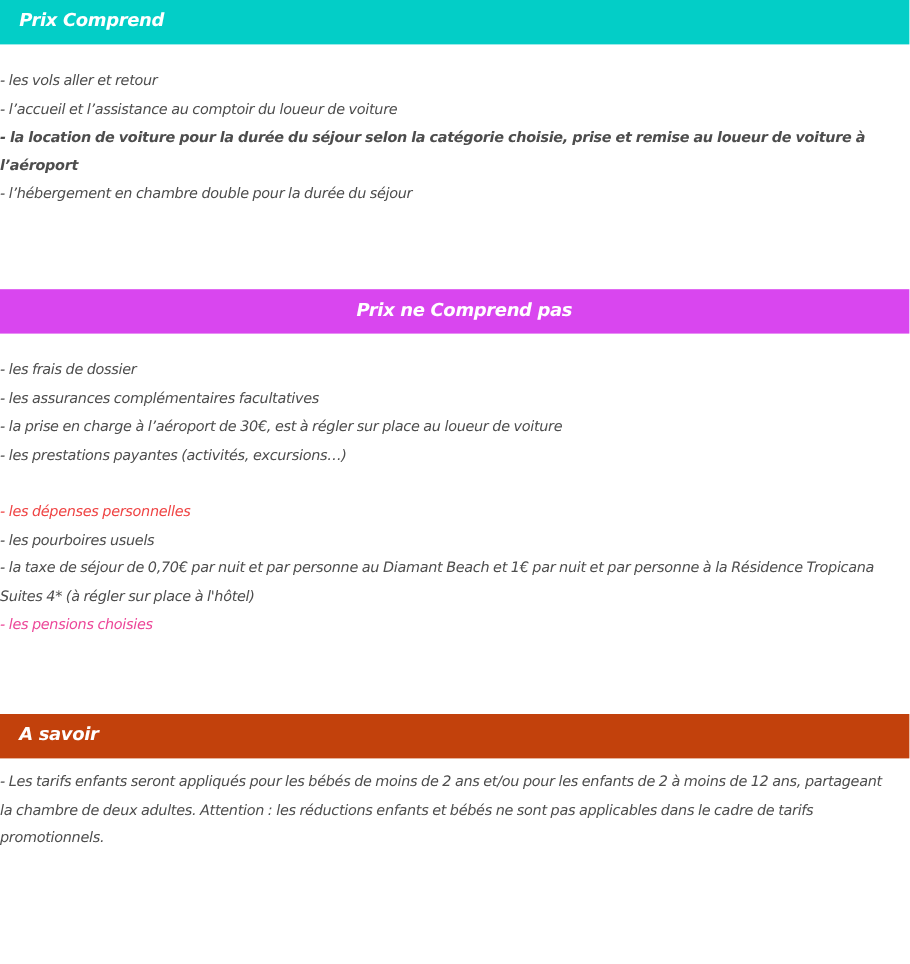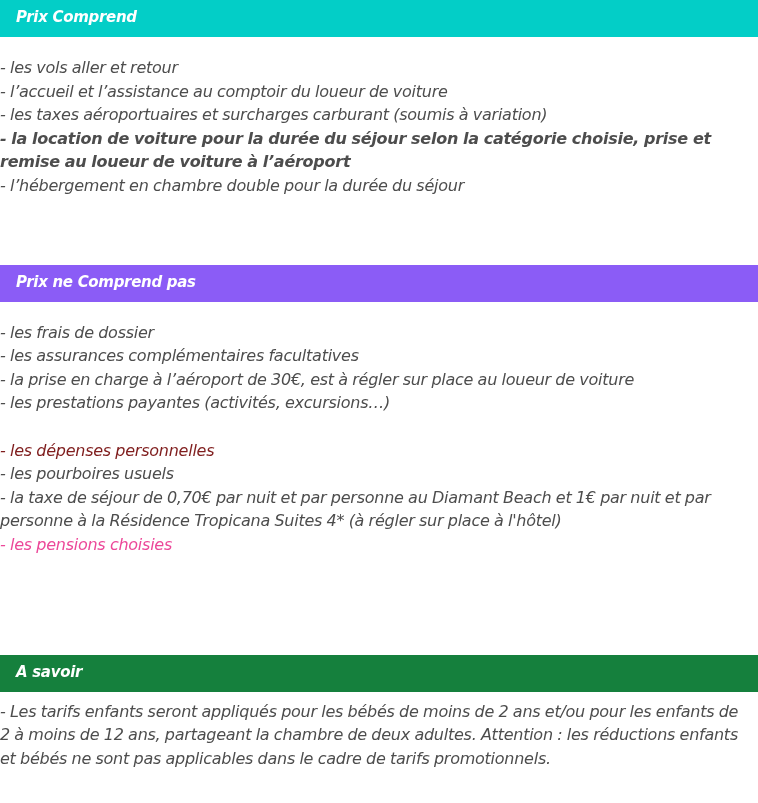--- a/index.html
+++ b/index.html
@@ -44,21 +44,21 @@
   
   .section-body {
     padding: 0 10px 0 0;
     box-sizing: border-box;
     width: 758px;
   }
   .line {
     color: #4d4d4d;
     font-family: "DejaVu Sans", sans-serif;
     font-style: italic;
-    font-size: 16px;
+    font-size: 12px;
     line-height: 23.6px;
     letter-spacing: -0.25px;
     margin: 0;
     padding: 0 8px 0 0;
     word-spacing: -0.4px;
   }
   .line.blank {
     height: 23.6px;
   }
 
@@ -73,46 +73,45 @@
 
 <div class="page">
 
   <div class="section-header" style="background: rgb(3, 206, 199);">
     <span class="section-title" style="color: rgb(255, 255, 255);">Prix Comprend</span>
   </div>
   <div class="gap-after-header"></div>
   <div class="section-body">
     <p class="line" style="color: rgb(77, 77, 77);">- les vols aller et retour</p>
     <p class="line" style="color: rgb(77, 77, 77);">- l’accueil et l’assistance au comptoir du loueur de voiture</p>
-    <p class="line" style="color: rgb(77, 77, 77);">- les taxes aéroportuaires et surcharges carburant (soumis à variation)</p>
     <p class="line" style="color: rgb(77, 77, 77); font-weight: bold;">- la location de voiture pour la durée du séjour selon la catégorie choisie, prise et remise au loueur de voiture à l’aéroport</p>
     <p class="line" style="color: rgb(77, 77, 77);">- l’hébergement en chambre double pour la durée du séjour</p>
   </div>
 
   <div class="gap-1"></div>
 
-  <div class="section-header" style="background: #8b5cf6;">
+  <div class="section-header" style="background: #d946ef; text-align: center;">
     <span class="section-title" style="color: rgb(255, 255, 255);">Prix ne Comprend pas</span>
   </div>
   <div class="gap-after-header"></div>
   <div class="section-body">
     <p class="line" style="color: rgb(77, 77, 77);">- les frais de dossier</p>
     <p class="line" style="color: rgb(77, 77, 77);">- les assurances complémentaires facultatives</p>
     <p class="line" style="color: rgb(77, 77, 77);">- la prise en charge à l’aéroport de 30€, est à régler sur place au loueur de voiture</p>
     <p class="line" style="color: rgb(77, 77, 77);">- les prestations payantes (activités, excursions…)</p>
     <p class="line blank" style="color: rgb(77, 77, 77);"></p>
-    <p class="line" style="color: #7f1d1d;">- les dépenses personnelles</p>
+    <p class="line" style="color: #ef4444;">- les dépenses personnelles</p>
     <p class="line" style="color: rgb(77, 77, 77);">- les pourboires usuels</p>
     <p class="line" style="color: rgb(77, 77, 77);">- la taxe de séjour de 0,70€ par nuit et par personne au Diamant Beach et 1€ par nuit et par personne à la Résidence Tropicana Suites 4* (à régler sur place à l'hôtel)</p>
     <p class="line" style="color: #ec4899;">- les pensions choisies</p>
   </div>
 
   <div class="gap-2"></div>
 
-  <div class="section-header" style="background: #15803d; margin-top: 36px;">
+  <div class="section-header" style="background: #c2410c;">
     <span class="section-title" style="color: rgb(255, 255, 255);">A savoir</span>
   </div>
   <div class="gap-3"></div>
   <div class="section-body">
     <p class="line" style="color: rgb(77, 77, 77);">- Les tarifs enfants seront appliqués pour les bébés de moins de 2 ans et/ou pour les enfants de 2 à moins de 12 ans, partageant la chambre de deux adultes. Attention : les réductions enfants et bébés ne sont pas applicables dans le cadre de tarifs promotionnels.</p>
   </div>
 
 </div>
 
 </body></html>

